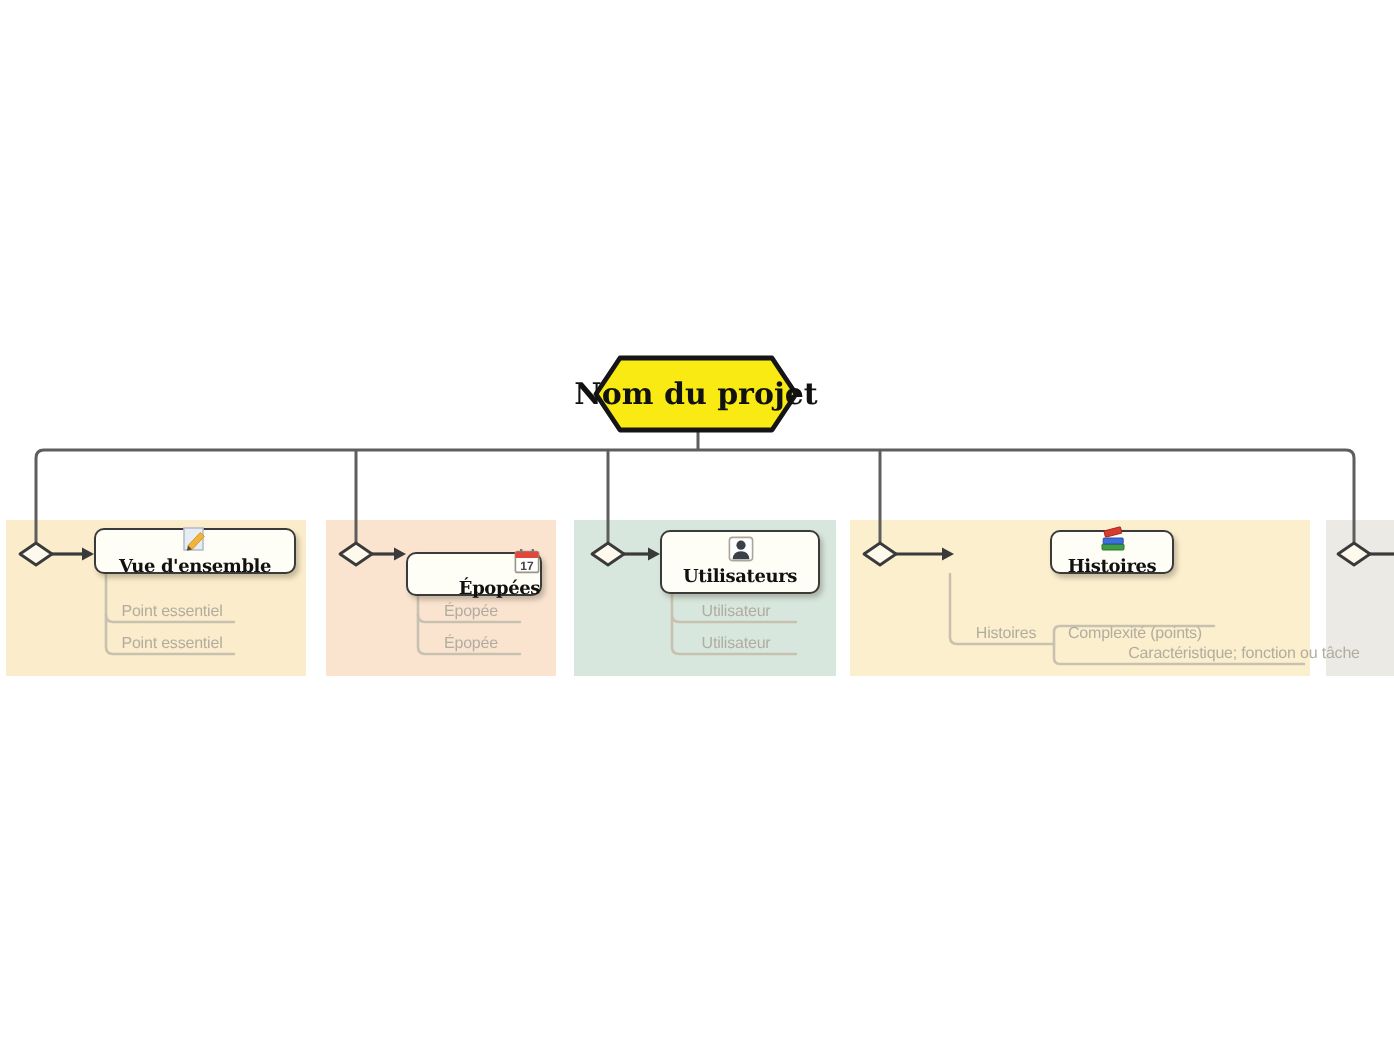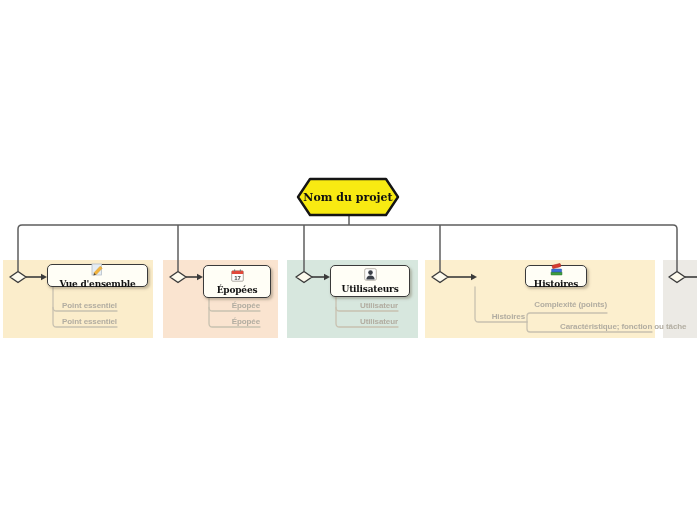--- a/index.html
+++ b/index.html
@@ -11,29 +11,29 @@
   .band3{left:287px;width:131px;background:#D7E7DE;}
   .band4{left:425px;width:230px;background:#FCEFCE;}
   .band5{left:663px;width:34px;background:#ECEAE5;}
   svg.wires{position:absolute;left:0;top:0;z-index:2;}
   .topic{position:absolute;z-index:3;display:flex;align-items:center;justify-content:center;
          gap:3px;background:#FFFEF6;border:1.8px solid #3A3A3A;border-radius:5px;
          box-shadow:1.5px 2px 2.5px rgba(110,100,80,.38);box-sizing:border-box;white-space:nowrap;flex-direction:column;}
   .topic .lbl{font-family:"DejaVu Serif",serif;font-weight:bold;font-size:9px;color:#111;
               letter-spacing:-0.2px;}
   .topic1{left:47px;top:264px;width:101px;height:23px;}
-  .topic2{left:203px;top:265px;width:68px;height:33px;}
+  .topic2{left:203px;top:276px;width:68px;height:22px;align-items:flex-end;}
   .topic3{left:330px;top:265px;width:80px;height:32px;}
   .topic4{left:477px;top:265px;width:62px;height:22px;margin-left:48px;}
   .rootlbl{position:absolute;left:298px;top:179px;width:100px;height:36px;z-index:4;
            display:flex;align-items:center;justify-content:center;
-           font-family:"DejaVu Serif",serif;font-weight:bold;font-size:11px;color:#111;
+           font-family:"DejaVu Serif",serif;font-weight:bold;font-size:15px;color:#111;
            white-space:nowrap;}
-  .child{position:absolute;z-index:3;font-size:8px;color:#B2ADA1;text-align:right;
-         white-space:nowrap;letter-spacing:-0.1px;font-weight:bold;}
+  .child{position:absolute;z-index:3;font-size:8px;color:#B2ADA1;text-align:center;
+         white-space:nowrap;letter-spacing:-0.1px;}
   .icn{display:inline-flex;flex:0 0 auto;}
 </style>
 </head>
 <body>
 
 <div class="stage">
 
   <div class="band band1"></div>
   <div class="band band2"></div>
   <div class="band band3"></div>
@@ -138,16 +138,16 @@
   <div class="child" style="left:55px;top:301px;width:62px;">Point essentiel</div>
   <div class="child" style="left:55px;top:317px;width:62px;">Point essentiel</div>
 
   <div class="child" style="left:211px;top:301px;width:49px;">Épopée</div>
   <div class="child" style="left:211px;top:317px;width:49px;">Épopée</div>
 
   <div class="child" style="left:338px;top:301px;width:60px;">Utilisateur</div>
   <div class="child" style="left:338px;top:317px;width:60px;">Utilisateur</div>
 
   <div class="child" style="left:481px;top:312px;width:44px;">Histoires</div>
-  <div class="child" style="left:528px;top:300px;width:79px;">Complexité (points)</div>
+  <div class="child" style="left:528px;top:312px;width:79px;">Complexité (points)</div>
   <div class="child" style="left:560px;top:322px;width:124px;">Caractéristique; fonction ou tâche</div>
 
 </div>
 
 </body></html>

